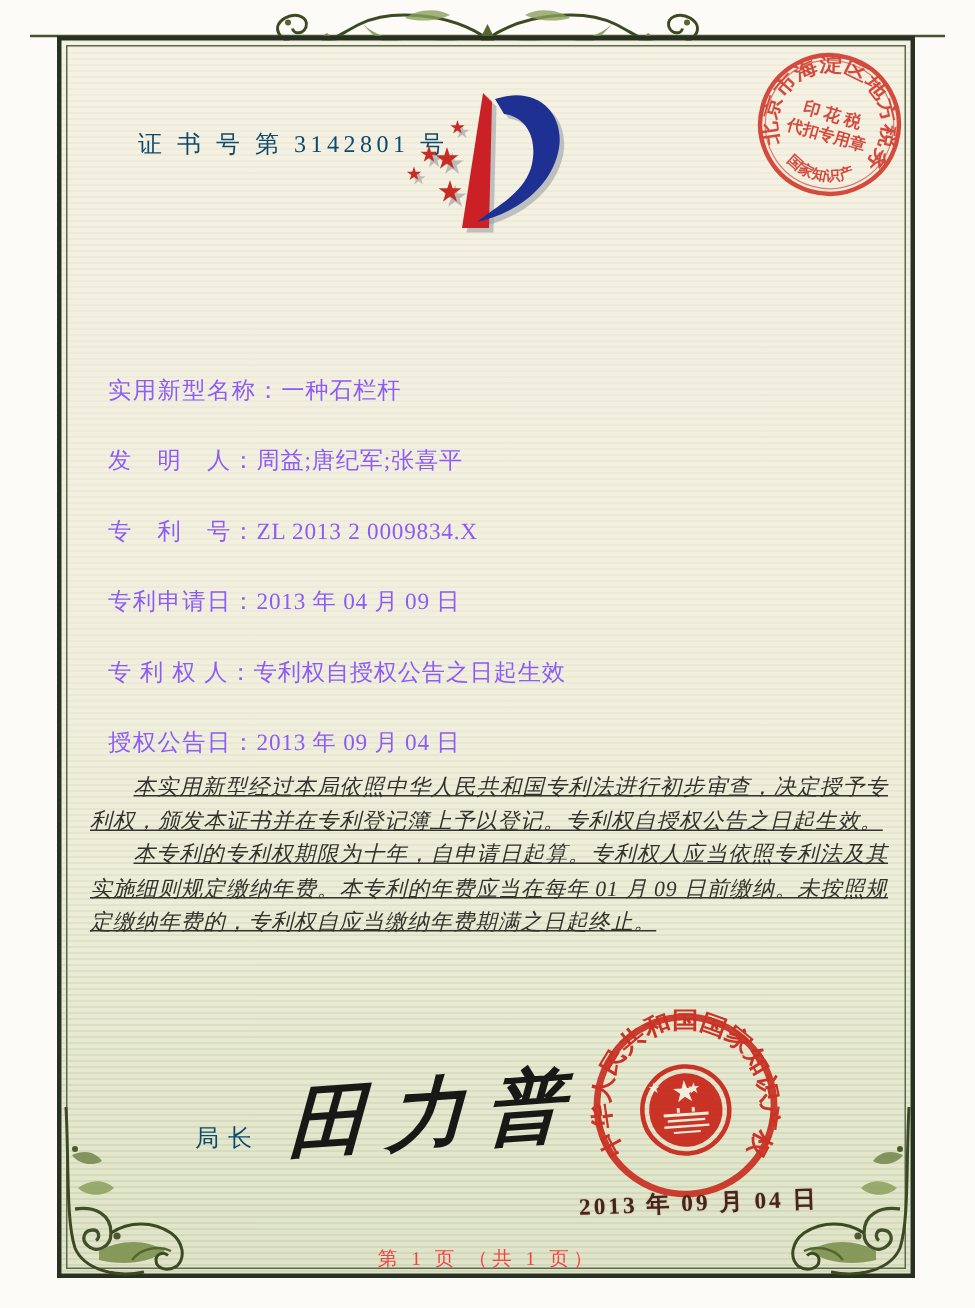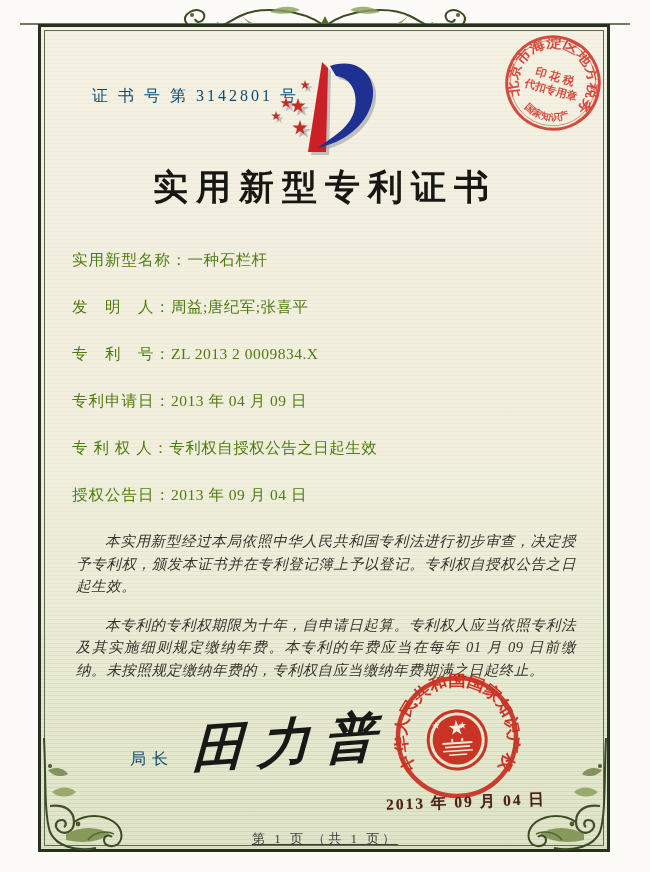--- a/index.html
+++ b/index.html
@@ -27,45 +27,45 @@
     mask-image:linear-gradient(180deg,rgba(0,0,0,.35) 0%,rgba(0,0,0,.4) 55%,rgba(0,0,0,.9) 80%,rgba(0,0,0,1) 100%);
     -webkit-mask-image:linear-gradient(180deg,rgba(0,0,0,.35) 0%,rgba(0,0,0,.4) 55%,rgba(0,0,0,.9) 80%,rgba(0,0,0,1) 100%);
   }
   .cert-no{position:absolute;left:92px;top:86px;font-size:16px;letter-spacing:3px;color:#0c4a6e;}
   .logo{position:absolute;left:256px;top:54px;width:172px;height:114px;}
   .title{
     position:absolute;left:0;right:0;top:164px;text-align:center;
     font-size:35px;font-weight:bold;letter-spacing:8px;color:#171714;
   }
   .fields{position:absolute;left:72px;top:250px;width:500px;}
-  .field-row{position:absolute;left:0;white-space:pre;font-size:15.5px;color:#4d7c0f;letter-spacing:0.5px;}
+  .field-row{position:absolute;left:0;white-space:pre;font-size:15.5px;color:#8b5cf6;letter-spacing:0.5px;}
   .field-row .lbl{letter-spacing:1px;}
   .f0{top:0px;}.f1{top:47px;}.f2{top:94px;}.f3{top:141px;}.f4{top:188px;}.f5{top:235px;}
   .paragraphs{
     position:absolute;left:60px;top:514px;width:532px;
     font-size:14.5px;line-height:22.5px;font-style:italic;
     text-align:justify;color:#33332c;letter-spacing:0.6px;
   }
-  .paragraphs p{margin:16px;text-indent:2em;}
+  .paragraphs p{margin:0;text-indent:2em;text-decoration:underline;}
   .sig-title{position:absolute;left:130px;top:749px;font-size:16px;letter-spacing:6px;color:#0c4a6e;}
   .sig-name{
     position:absolute;left:192px;top:708px;font-size:52px;font-weight:bold;font-style:italic;
     letter-spacing:14px;color:#181816;transform:rotate(-4deg) skewX(-6deg);
     font-family:"DejaVu Serif","Liberation Serif",serif;
   }
   .sipo-seal{position:absolute;left:372px;top:652px;width:170px;height:170px;transform:rotate(-4deg);opacity:.94;}
   .seal-date{
     position:absolute;left:386px;top:792px;font-size:15.5px;font-weight:bold;
     color:#47231a;letter-spacing:2px;transform:rotate(-2deg);white-space:pre;
     text-shadow:0 0 1px rgba(120,30,20,.35);
   }
   .tax-stamp{position:absolute;left:494px;top:24px;width:118px;height:118px;transform:rotate(16deg);opacity:.88;}
   .footer{
     position:absolute;left:0;right:0;top:830px;text-align:center;
-    font-size:13px;letter-spacing:3px;color:#404040;text-decoration:underline;
+    font-size:13px;letter-spacing:3px;color:#ef4444;
   }
   .corner{position:absolute;width:100px;height:120px;}
   .corner.bl{left:30px;top:736px;}
   .corner.br{left:520px;top:736px;transform:scaleX(-1);}
 </style>
 </head>
 <body>
 
 <div class="page">
 
@@ -129,21 +129,20 @@
     <use href="#star" transform="translate(31,50) scale(6)" fill="#8a9096" opacity="0.55" x="0.4" y="0.4"></use>
     <use href="#star" transform="translate(30,49) scale(6)" fill="#c62b24"></use>
     <use href="#star" transform="translate(21,63) scale(5)" fill="#8a9096" opacity="0.55" x="0.4" y="0.4"></use>
     <use href="#star" transform="translate(20,62) scale(5)" fill="#c62b24"></use>
     <use href="#star" transform="translate(43,53) scale(8)" fill="#8a9096" opacity="0.55" x="0.3" y="0.3"></use>
     <use href="#star" transform="translate(42,52) scale(8)" fill="#c62b24"></use>
     <use href="#star" transform="translate(45,75) scale(8)" fill="#8a9096" opacity="0.55" x="0.3" y="0.3"></use>
     <use href="#star" transform="translate(44,74) scale(8)" fill="#c62b24"></use>
   </svg>
 
-  <div class="title">实用新型专利证书</div>
 
   <div class="fields">
     <div class="field-row f0"><span class="lbl">实用新型名称：</span><span>一种石栏杆</span></div>
     <div class="field-row f1"><span class="lbl">发　明　人：</span><span>周益;唐纪军;张喜平</span></div>
     <div class="field-row f2"><span class="lbl">专　利　号：</span><span>ZL 2013 2 0009834.X</span></div>
     <div class="field-row f3"><span class="lbl">专利申请日：</span><span>2013 年 04 月 09 日</span></div>
     <div class="field-row f4"><span class="lbl">专 利 权 人：</span><span>专利权自授权公告之日起生效</span></div>
     <div class="field-row f5"><span class="lbl">授权公告日：</span><span>2013 年 09 月 04 日</span></div>
   </div>
 

